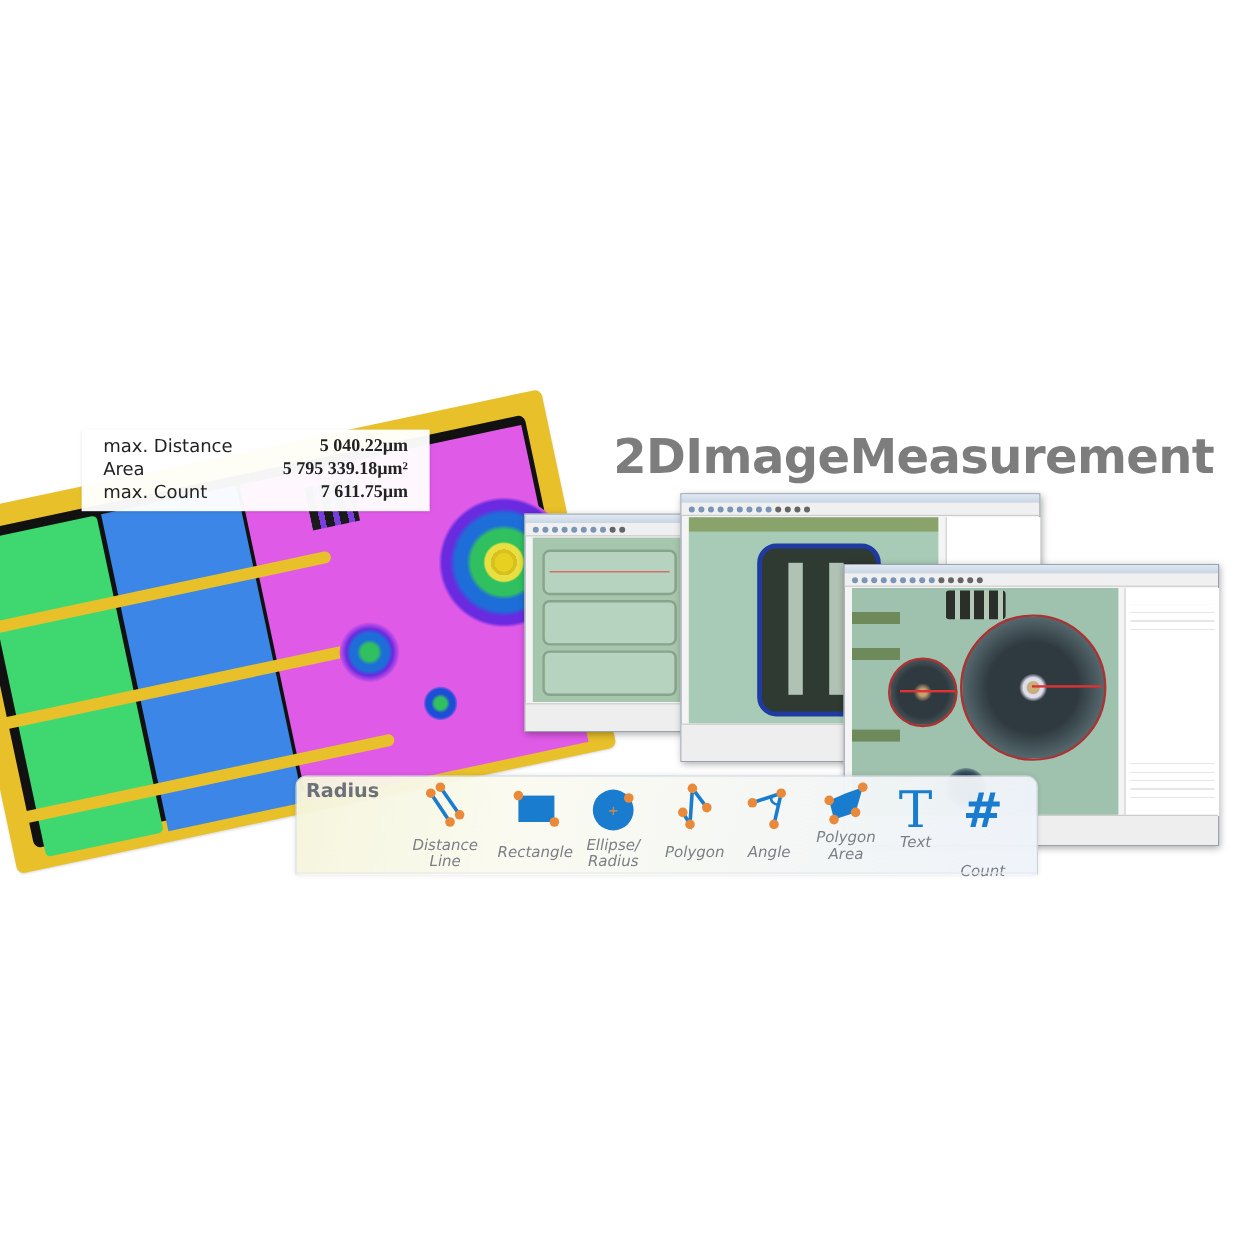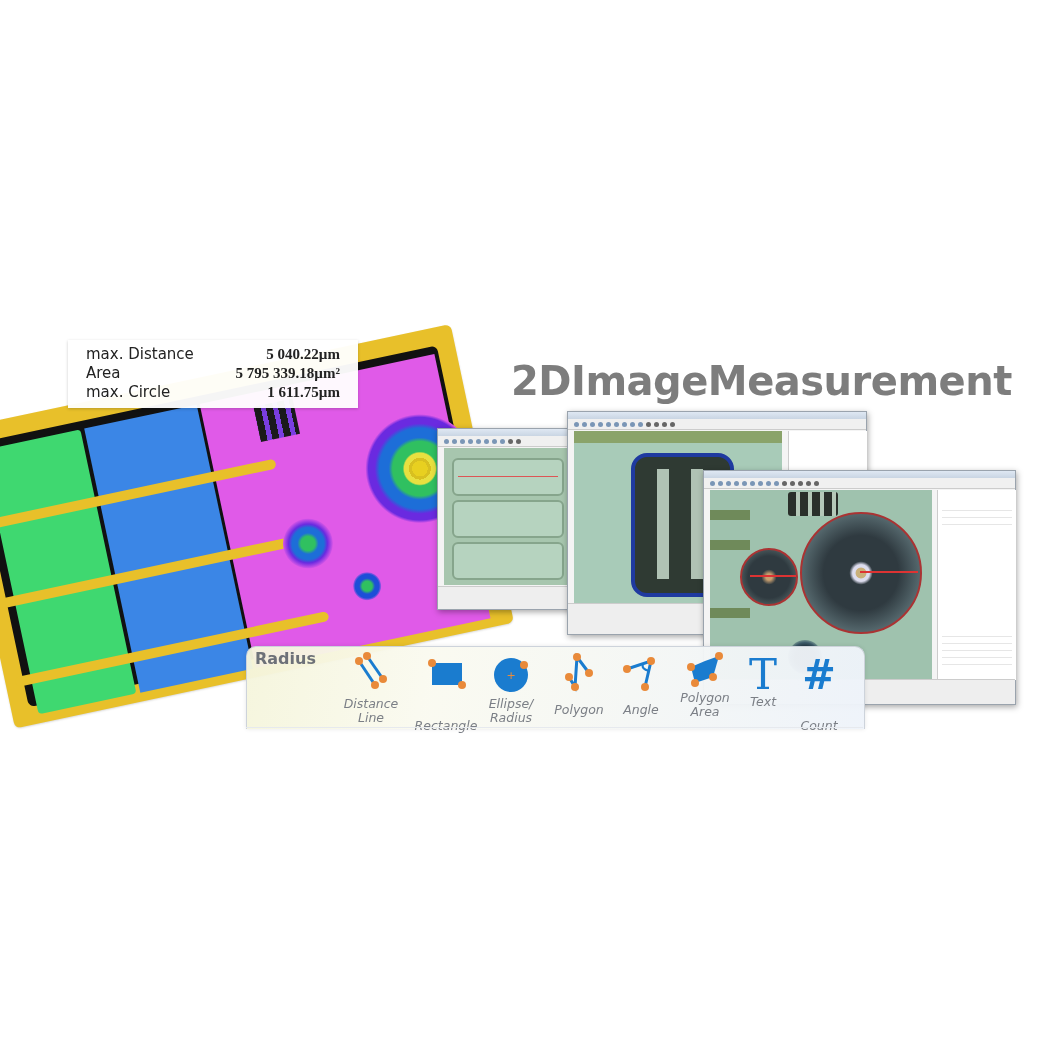--- a/index.html
+++ b/index.html
@@ -26,21 +26,21 @@
     position:absolute; left:300px; top:160px; width:50px; height:50px; border-radius:50%;
     background: radial-gradient(circle, #30c060 0 20%, #1d6ed8 30% 45%, #6a2ae0 55%, #e05ae8 72%);
   }
   .sample .ring-small {
     position:absolute; left:360px; top:225px; width:28px; height:28px; border-radius:50%;
     background: radial-gradient(circle, #30c060 0 25%, #1d4ed8 40% 60%, #e05ae8 75%);
   }
 
   
   .result-box {
-    position:absolute; left:68px; top:340px; width:290px; height:68px;
+    position:absolute; left:68px; top:358px; width:290px; height:68px;
     background:rgba(255,255,255,0.96); box-shadow:0 1px 3px rgba(0,0,0,.2);
     padding:5px 0 0 0; box-sizing:border-box;
   }
   .result-row { display:flex; justify-content:space-between; padding:0 18px 0 18px; height:19px; font-size:15px; line-height:19px; color:#222; }
   .result-row .val { font-weight:bold;font-family:Liberation Serif, serif; }
 
   
   .title {
     position:absolute; left:511px; top:358px; font-size:40px; font-weight:bold; color:#7d7d7d;
     letter-spacing:-0.5px; font-family:"DejaVu Sans", sans-serif;
@@ -117,22 +117,22 @@
 <div class="result-box">
   <div class="result-row">
     <span>max. Distance</span>
     <span class="val">5 040.22µm</span>
   </div>
   <div class="result-row">
     <span>Area</span>
     <span class="val">5 795 339.18µm²</span>
   </div>
   <div class="result-row">
-    <span>max. Circle</span>
-    <span class="val">1 611.75µm</span>
+    <span>max. Count</span>
+    <span class="val">7 611.75µm</span>
   </div>
 </div>
 
 <div class="title">2DImageMeasurement</div>
 
 <div class="win w1">
   <div class="titlebar"></div>
   <div class="toolbar">
     <i></i>
       <i></i>
@@ -233,21 +233,21 @@
     <div class="lbl">Distance</div>
     <div class="lbl" style="margin-top:0">Line</div>
   </div>
 
   <div class="tool" style="left:163px;">
     <svg width="44" height="44" viewBox="0 0 44 44">
       <rect x="8" y="12" width="30" height="22" fill="#1a7ccf"></rect>
       <circle cx="8" cy="12" r="4" fill="#e98a3a"></circle>
         <circle cx="38" cy="34" r="4" fill="#e98a3a"></circle>
     </svg>
-    <div class="lbl" style="margin-top:24px">Rectangle</div>
+    <div class="lbl" style="margin-top:8px">Rectangle</div>
   </div>
 
   <div class="tool" style="left:228px;">
     <svg width="44" height="44" viewBox="0 0 44 44">
       <circle cx="22" cy="24" r="17" fill="#1a7ccf"></circle>
       <text x="22" y="28" font-size="11" fill="#e98a3a" text-anchor="middle" font-family="DejaVu Sans, sans-serif">+</text>
       <circle cx="35" cy="14" r="4" fill="#e98a3a"></circle>
     </svg>
     <div class="lbl">Ellipse/</div>
     <div class="lbl" style="margin-top:0">Radius</div>

